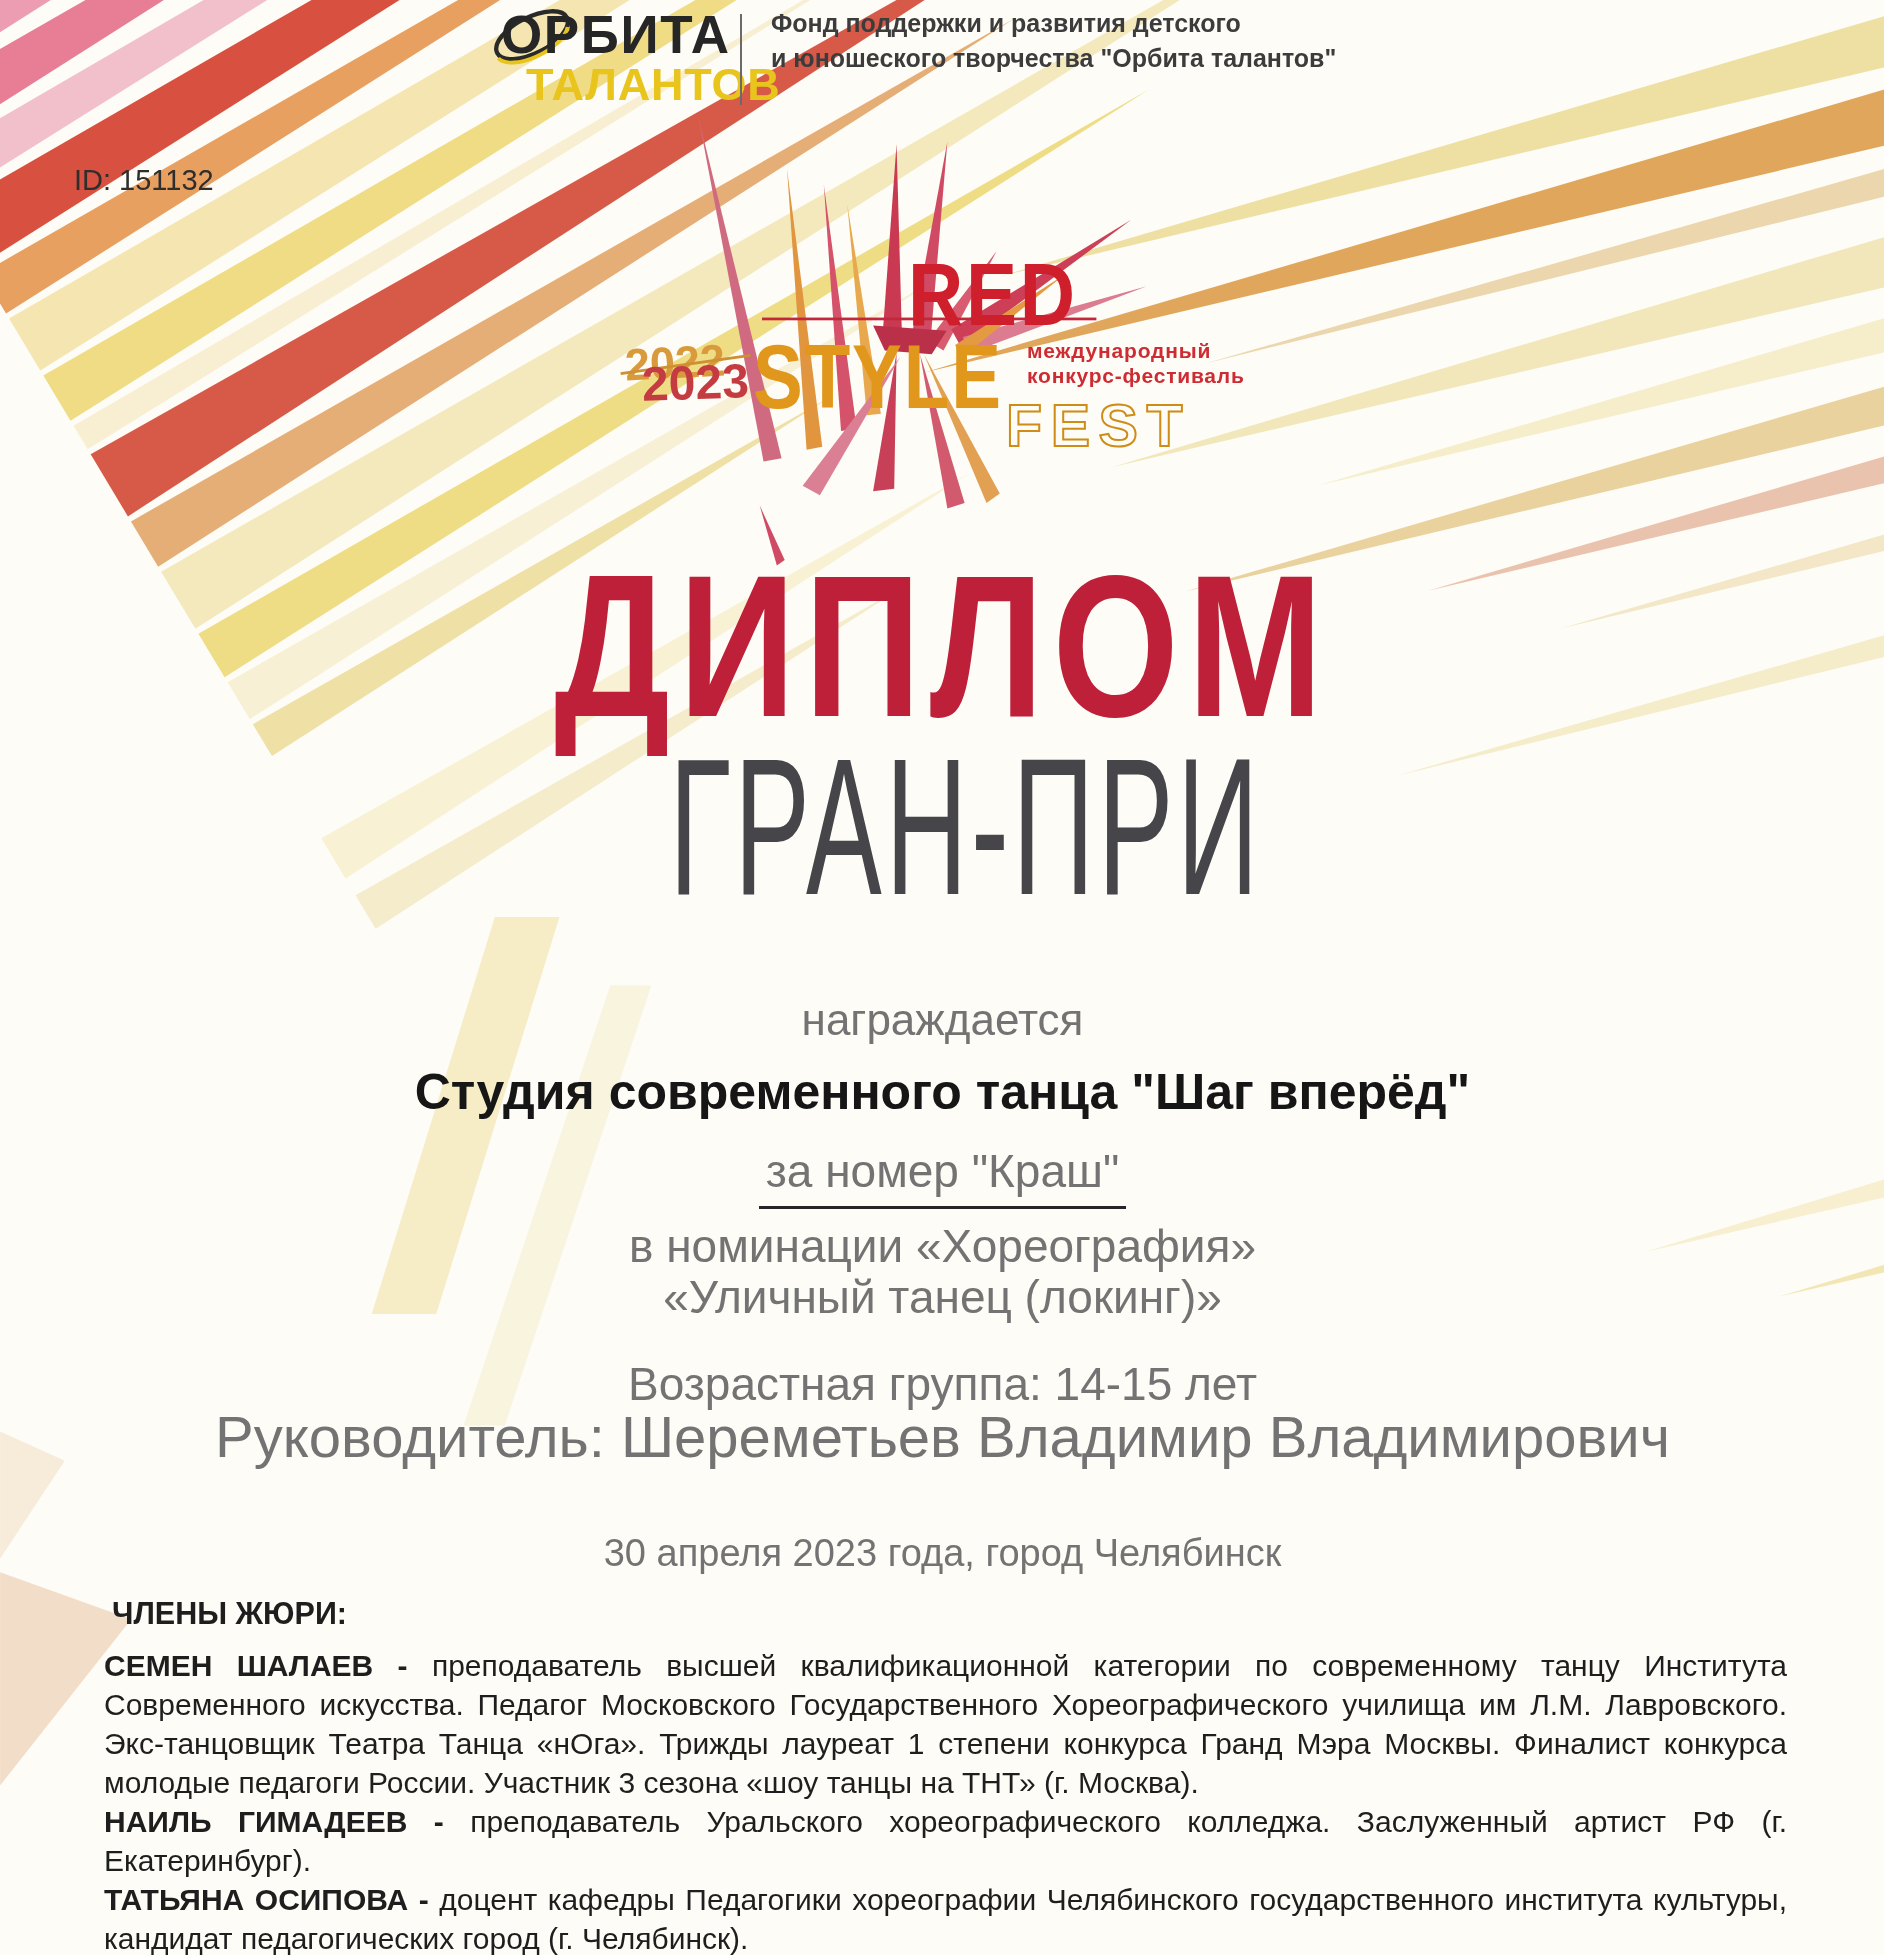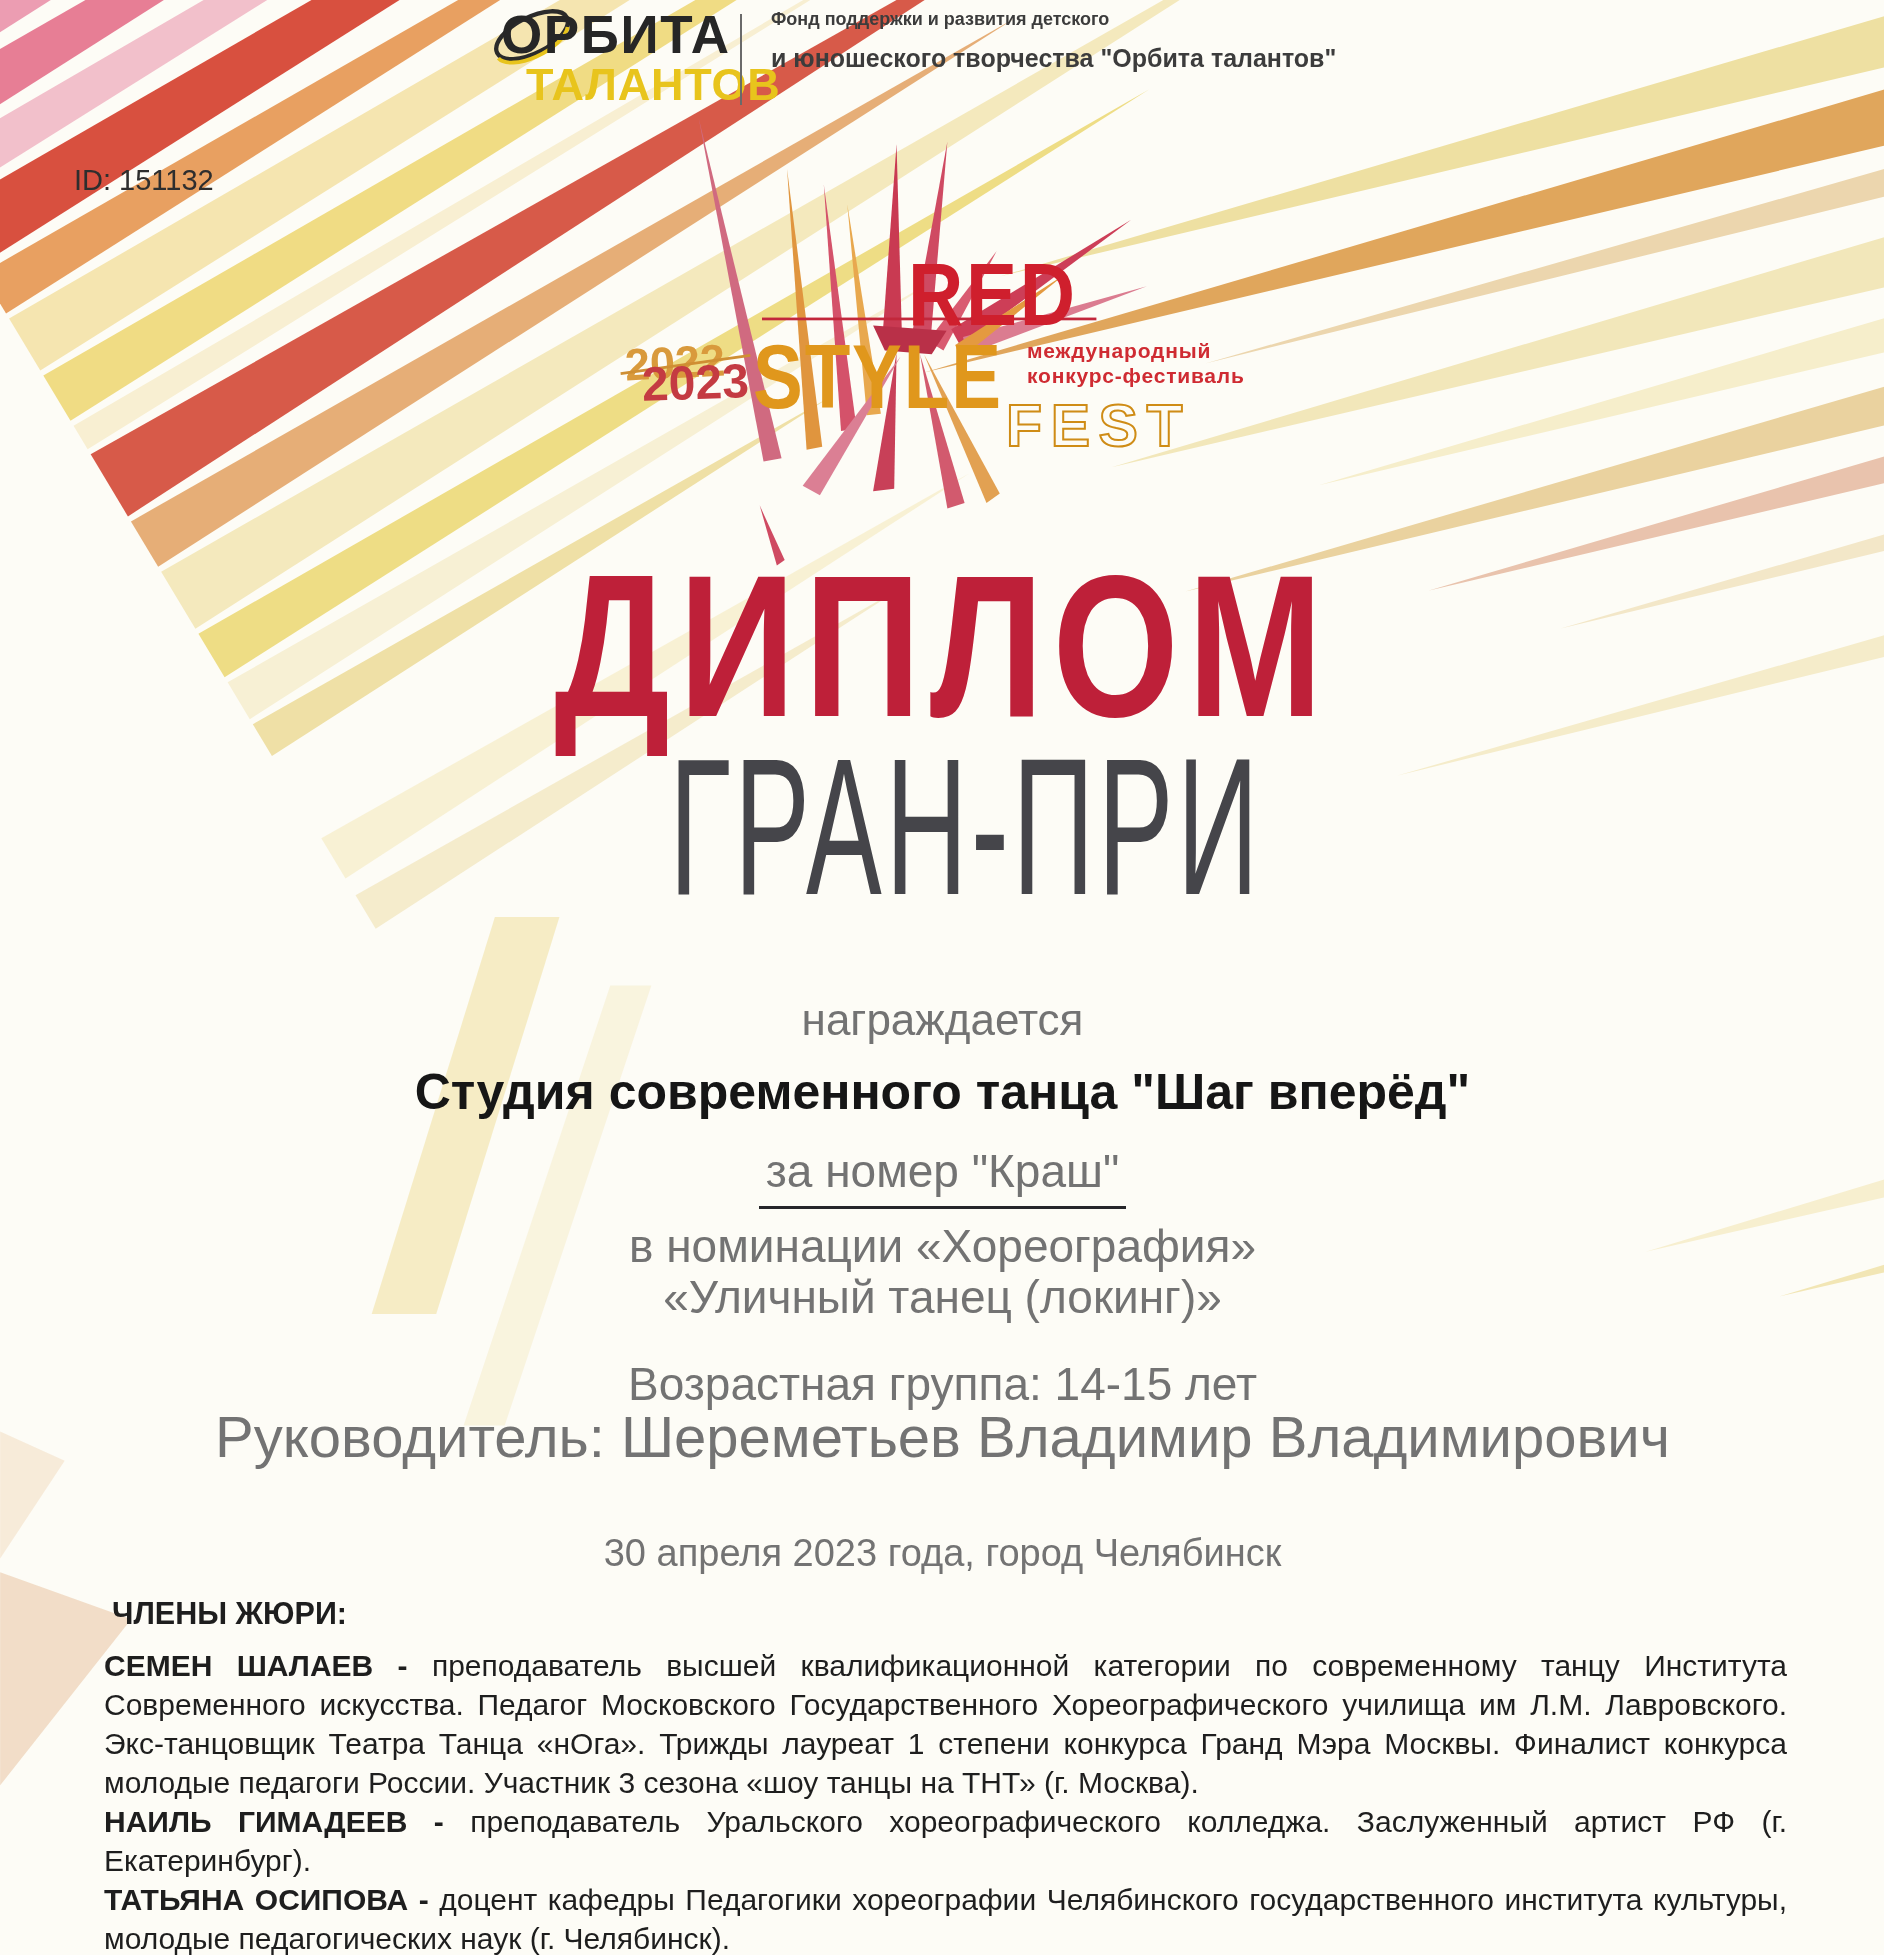--- a/index.html
+++ b/index.html
@@ -122,21 +122,21 @@
 
     <g>
       <ellipse cx="1360" cy="90" rx="100" ry="46" fill="none" stroke="#2a2a2a" stroke-width="11" transform="rotate(-27 1360 90)"></ellipse>
       <path d="M 1268,135 A 100 46 -27 0 0 1445,55" fill="none" stroke="#e8c41c" stroke-width="10" transform="translate(6,14)"></path>
     </g>
   </svg>
 
   <div class="t" style="left:501px;top:3.9px;font-size:53px;font-weight:800;color:#262626;letter-spacing:1.6px;">ОРБИТА</div>
   <div class="t" style="left:526px;top:59px;font-size:45px;font-weight:800;color:#e8c41c;letter-spacing:0.8px;">ТАЛАНТОВ</div>
   <div class="t" style="left:740px;top:14px;width:2.3px;height:91px;background:#6a6a6a;"></div>
-  <div class="t" style="left:771px;top:8.6px;font-size:18px;font-weight:600;color:#3c3c3c;">Фонд поддержки и развития детского</div>
+  <div class="t" style="left:771px;top:8.6px;font-size:25px;font-weight:600;color:#3c3c3c;">Фонд поддержки и развития детского</div>
   <div class="t" style="left:771px;top:44px;font-size:25px;font-weight:600;color:#3c3c3c;">и юношеского творчества "Орбита талантов"</div>
 
   <div class="t" style="left:74px;top:164px;font-size:29px;color:#2e2e2e;">ID: 151132</div>
 
   <div class="t" style="left:625px;top:337px;font-size:45px;font-weight:700;color:#d99a3c;transform:rotate(-3deg);">2022</div>
   <div class="t" style="left:620px;top:363px;width:131px;height:3.1px;background:#cf8f33;transform:rotate(-8deg);"></div>
   <div class="t" style="left:642px;top:355px;font-size:48px;font-weight:700;color:#c43b42;transform:rotate(-2deg);">2023</div>
   <div class="t" style="left:908px;top:243px;font-size:89px;font-weight:900;color:#cf1f2d;letter-spacing:3.1px;transform:scaleX(.86);transform-origin:left;">RED</div>
   <div class="t" style="left:753px;top:325px;font-size:91px;font-weight:900;color:#e0971c;letter-spacing:2.3px;transform:scaleX(.82);transform-origin:left;">STYLE</div>
   <div class="t" style="left:1027px;top:339px;font-size:21px;font-weight:700;color:#cf2b32;letter-spacing:0.8px;">международный</div>
@@ -158,21 +158,21 @@
   <div class="t c blk" style="top:1219px;font-size:46px;">в номинации «Хореография»</div>
   <div class="t c blk" style="top:1270px;font-size:46px;">«Уличный танец (локинг)»</div>
   <div class="t c blk" style="top:1357px;font-size:46px;">Возрастная группа: 14-15 лет</div>
   <div class="t c blk" style="top:1403px;font-size:58px;">Руководитель: Шереметьев Владимир Владимирович</div>
   <div class="t c blk" style="top:1501px;font-size:38px;margin-top:31px;">30 апреля 2023 года, город Челябинск</div>
 
   <div class="jury">
     <h3>ЧЛЕНЫ ЖЮРИ:</h3>
     <p><b>СЕМЕН ШАЛАЕВ -</b> <span>преподаватель высшей квалификационной категории по современному танцу Института Современного искусства. Педагог Московского Государственного Хореографического училища им Л.М. Лавровского. Экс-танцовщик Театра Танца «нОга». Трижды лауреат 1 степени конкурса Гранд Мэра Москвы. Финалист конкурса молодые педагоги России. Участник 3 сезона «шоу танцы на ТНТ» (г. Москва).</span></p>
     <p><b>НАИЛЬ ГИМАДЕЕВ -</b> <span>преподаватель Уральского хореографического колледжа. Заслуженный артист РФ (г. Екатеринбург).</span></p>
-    <p><b>ТАТЬЯНА ОСИПОВА -</b> <span>доцент кафедры Педагогики хореографии Челябинского государственного института культуры, молодые педагогических наук (г. Челябинск).</span></p>
+    <p><b>ТАТЬЯНА ОСИПОВА -</b> <span>доцент кафедры Педагогики хореографии Челябинского государственного института культуры, кандидат педагогических город (г. Челябинск).</span></p>
   </div>
 
   <svg class="overlay" width="1885" height="2688" viewBox="0 0 4819 6873">
     <g fill="none" stroke="#3e4e9e" stroke-width="11" stroke-linecap="round" opacity=".9">
       <path d="M 3245,5655 C 3130,5950 2950,6230 2740,6430"></path>
       <path d="M 2660,6290 c 50,-110 160,-150 175,-55 c 10,80 -90,135 -125,45 c -25,-70 55,-140 160,-120 c 80,15 105,70 75,125"></path>
       <path d="M 2770,6105 C 2960,6010 3190,5965 3370,5990 c 25,40 -10,95 -60,100"></path>
       <path d="M 3080,6005 C 3110,6180 3060,6340 2985,6445"></path>
       <path d="M 2410,6150 C 2480,6090 2560,6070 2620,6090"></path>
     </g>

